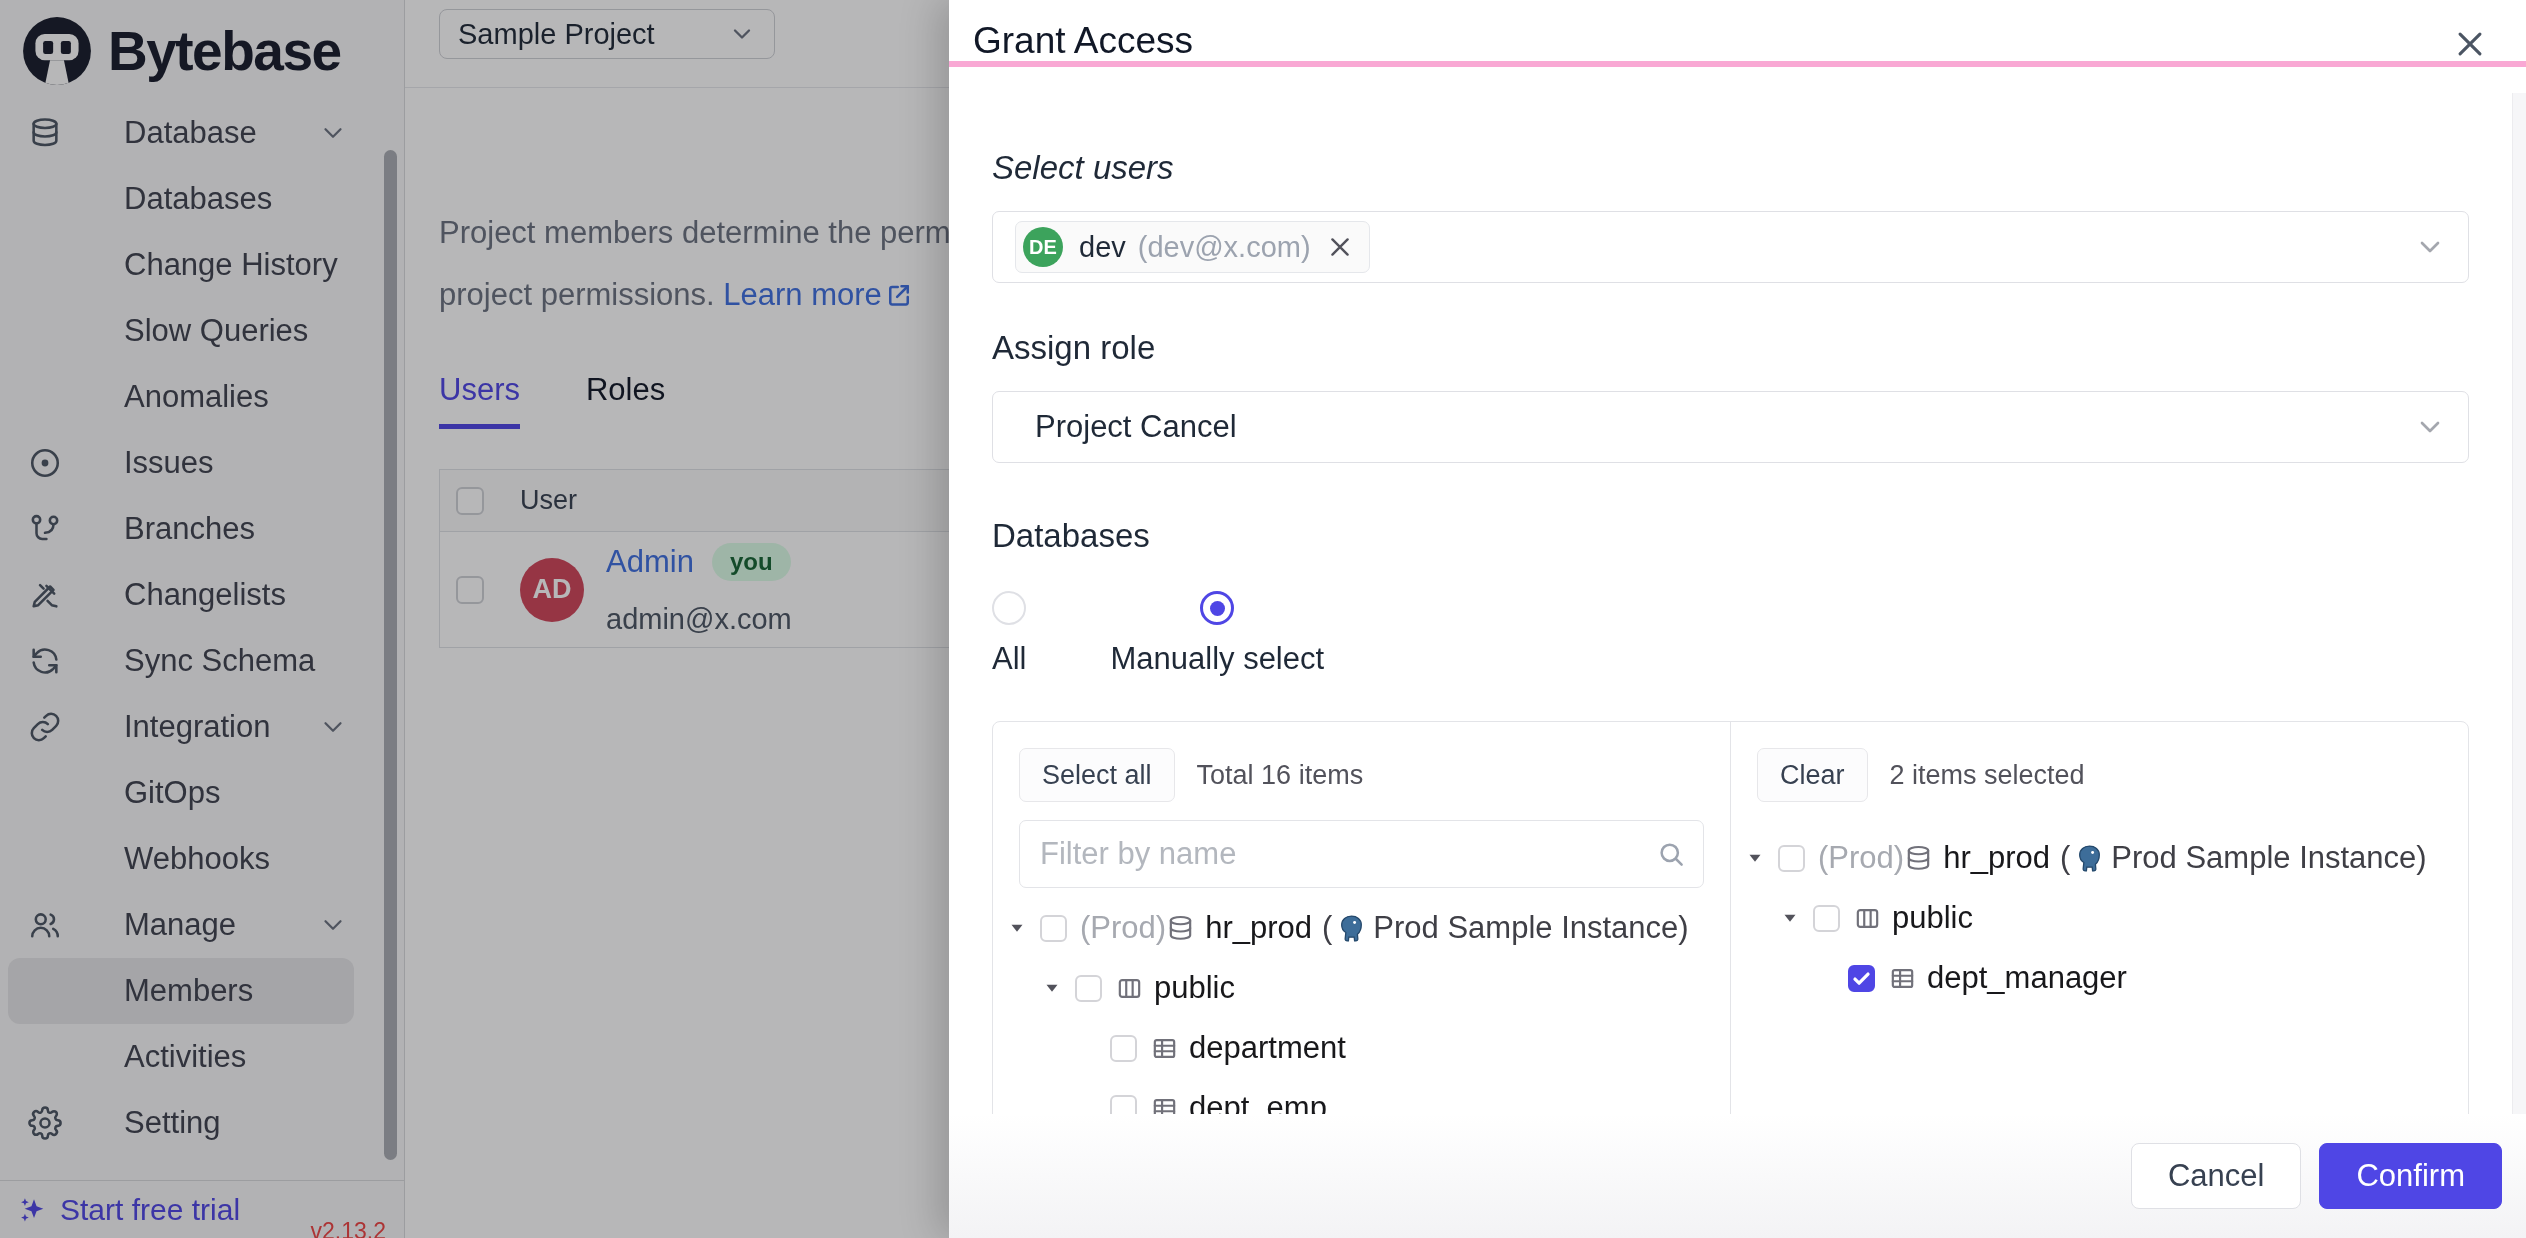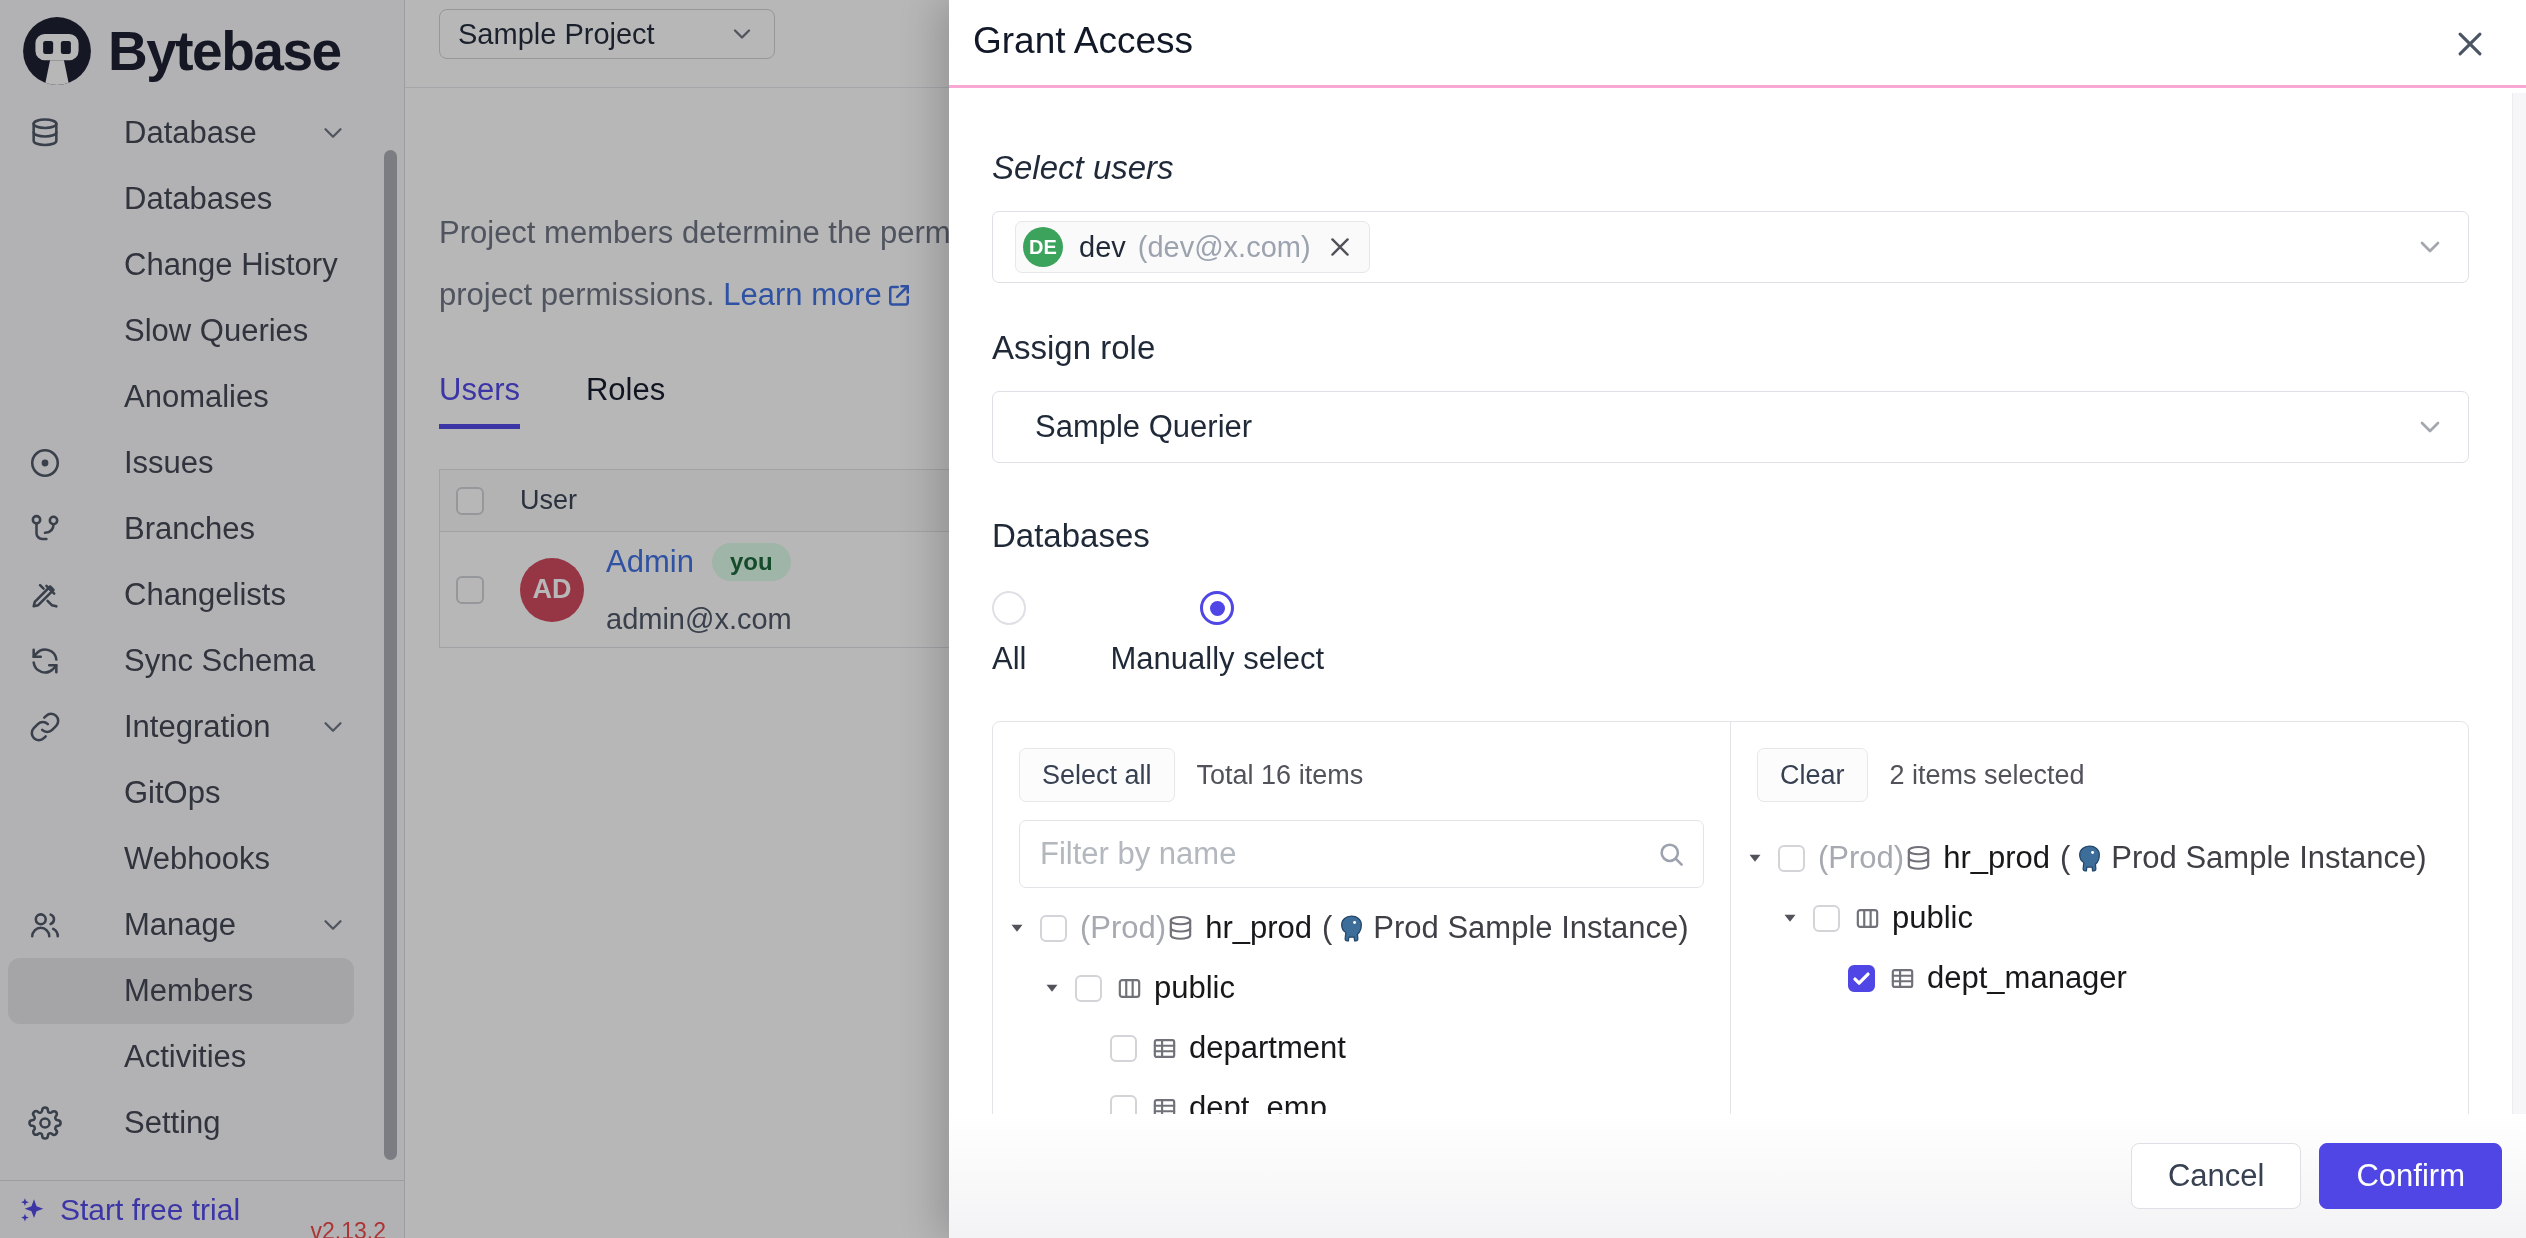--- a/index.html
+++ b/index.html
@@ -45,21 +45,21 @@
     display:flex;align-items:center;justify-content:center;margin-left:36px;flex:0 0 auto;}
   .ucell{margin-left:22px;display:flex;flex-direction:column;gap:22px;}
   .uname-row{display:flex;align-items:center;gap:18px;}
   .uname{font-size:31px;color:#3e6fe0;font-weight:500;cursor:pointer;}
   .you-badge{font-size:24px;font-weight:600;color:#166534;background:#dcfce7;border-radius:999px;padding:5px 18px;}
   .uemail{font-size:29px;color:#4b5563;}
 
   
   .backdrop{position:absolute;inset:0;background:rgba(16,16,20,0.30);z-index:40;}
   .dialog{position:absolute;left:949px;top:0;width:1577px;height:1238px;background:#fff;z-index:50;box-shadow:-12px 0 36px rgba(0,0,0,.18);}
-  .d-header{position:relative;height:88px;border-bottom:3px solid #f9a8d4;}
+  .d-header{position:relative;height:67px;border-bottom:6px solid #f9a8d4;}
   .d-title{position:absolute;left:24px;top:20px;font-size:37px;font-weight:500;color:#111827;}
   .d-close{position:absolute;right:34px;top:22px;width:44px;height:44px;color:#4b5563;cursor:pointer;display:flex;align-items:center;justify-content:center;}
   .d-close svg{width:34px;height:34px;}
   .d-scrollstrip{position:absolute;right:0;top:93px;bottom:0;width:14px;background:#f6f6f8;border-left:1px solid #ececef;}
   .d-body{position:absolute;top:93px;left:0;right:14px;bottom:124px;padding:0 43px;overflow:hidden;}
   .sect{font-size:33px;color:#1f2937;}
   .sect.su{margin-top:56px;font-style:italic;}
   .sect.ar{margin-top:46px;}
   .sect.db{margin-top:54px;}
   .selbox{position:relative;height:72px;border:1px solid #dfe0e5;border-radius:7px;background:#fff;margin-top:24px;display:flex;align-items:center;}
@@ -318,21 +318,21 @@
         </span>
         <span class="chev">
           <svg viewBox="0 0 24 24" fill="none" stroke="currentColor" stroke-width="2" stroke-linecap="round" stroke-linejoin="round">
               <path d="M6 9l6 6 6-6"></path>
             </svg>
         </span>
       </div>
 
       <div class="sect ar">Assign role</div>
       <div class="selbox role-box">
-        <span>Sample Querier</span>
+        <span>Project Cancel</span>
         <span class="chev">
           <svg viewBox="0 0 24 24" fill="none" stroke="currentColor" stroke-width="2" stroke-linecap="round" stroke-linejoin="round">
               <path d="M6 9l6 6 6-6"></path>
             </svg>
         </span>
       </div>
 
       <div class="sect db">Databases</div>
       <div class="radio-row">
         <span class="radio">

